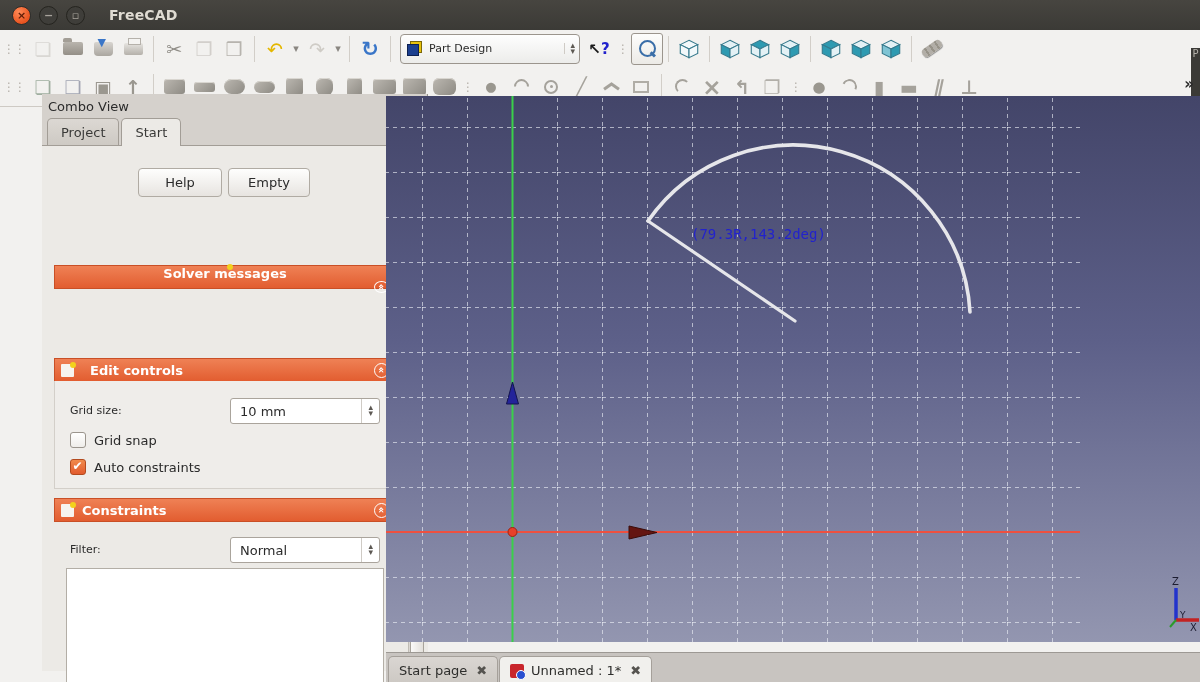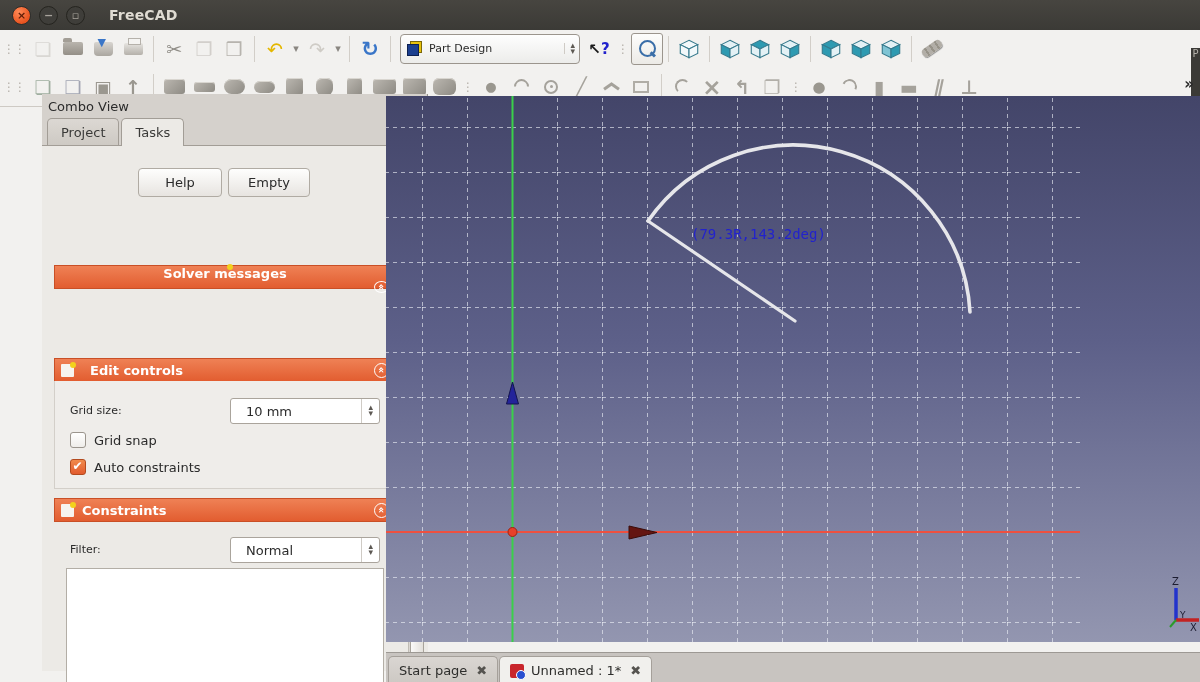--- a/index.html
+++ b/index.html
@@ -69,21 +69,21 @@
              background:linear-gradient(#ef8155,#e25d30);border:1px solid #c94f26;box-sizing:border-box;color:#fff;font-weight:bold;font-size:13px;}
   .note-ic{width:13px;height:13px;background:#f6f4f0;margin:0 8px 0 6px;position:relative;border-radius:1px;}
   .note-ic::after{content:"";position:absolute;right:-2px;top:-2px;width:6px;height:6px;border-radius:50%;background:#f3d11c;}
   .collapse-ic{margin-left:auto;margin-right:6px;width:15px;height:15px;border:1.5px solid #fff;border-radius:50%;
                display:flex;align-items:center;justify-content:center;box-sizing:border-box;}
   .collapse-ic span{display:block;transform:rotate(90deg);font-size:10px;font-weight:bold;color:#fff;letter-spacing:-1px;margin-top:-1px;}
   .sect-body{position:absolute;left:12px;width:342px;background:#efedea;border:1px solid #d3cfc9;border-top:none;box-sizing:border-box;}
   .solver-msg{font-family:"DejaVu Serif","Liberation Serif",serif;font-size:12.5px;color:#3c3c3c;padding:14px 0 0 16px;}
   .fld-label{position:absolute;left:28px;font-size:11px;color:#2b2b2b;}
   .spinbox{position:absolute;left:188px;width:150px;height:26px;background:#fff;border:1px solid #aaa49c;border-radius:3px;
-           display:flex;align-items:center;box-sizing:border-box;padding-left:15px;font-size:13px;color:#2b2b2b;}
+           display:flex;align-items:center;box-sizing:border-box;padding-left:9px;font-size:13px;color:#2b2b2b;}
   .spinbox .spin-arrows{margin-left:auto;height:100%;justify-content:center;padding:0 6px 0 6px;}
   .cb{position:absolute;left:28px;width:16px;height:16px;border:1px solid #9b958d;border-radius:3px;
       background:linear-gradient(#fff,#efedea);box-sizing:border-box;}
   .cb.checked{background:linear-gradient(#f08a4b,#e25b2e);border-color:#b34a1e;}
   .cb.checked::after{content:"✔";position:absolute;left:1.5px;top:-1px;color:#fff;font-size:12px;font-weight:bold;}
   .cb-label{position:absolute;left:52px;font-size:13px;color:#2b2b2b;}
   .cons-list{position:absolute;left:24px;top:422px;width:316px;height:148px;background:#fff;border:1px solid #b3aea6;}
   .vscroll{position:absolute;right:4px;top:55px;width:16px;height:518px;background:#dbd7d2;border:1px solid #c0bcb5;box-sizing:border-box;}
   .vthumb{position:absolute;left:1px;top:64px;width:12px;height:444px;background:linear-gradient(90deg,#fbfaf9,#e3e0db);
           border:1px solid #a8a39b;border-radius:7px;}
@@ -299,21 +299,21 @@
 
   <div class="panel">
     <div class="panel-head">
       <span>Combo View</span>
       <span class="spacer"></span>
       <span class="dock-ic" style="color: rgb(85, 82, 76);">❐</span>
       <span class="dock-ic" style="color: rgb(85, 82, 76);">×</span>
     </div>
     <div class="tabs">
       <div class="tab">Project</div>
-      <div class="tab active">Tasks</div>
+      <div class="tab active">Start</div>
     </div>
     <div class="panel-content">
       <div class="task-btn" style="left:96px;top:22px;">Help</div>
       <div class="task-btn close-b" style="left:186px;top:22px;width:80px;">Empty</div>
 
       <div class="sect-head" style="top:119px;flex-direction:column;">
         <span class="note-ic"></span>
         <span>Solver messages</span>
         <span class="collapse-ic">
             <span>«</span>

